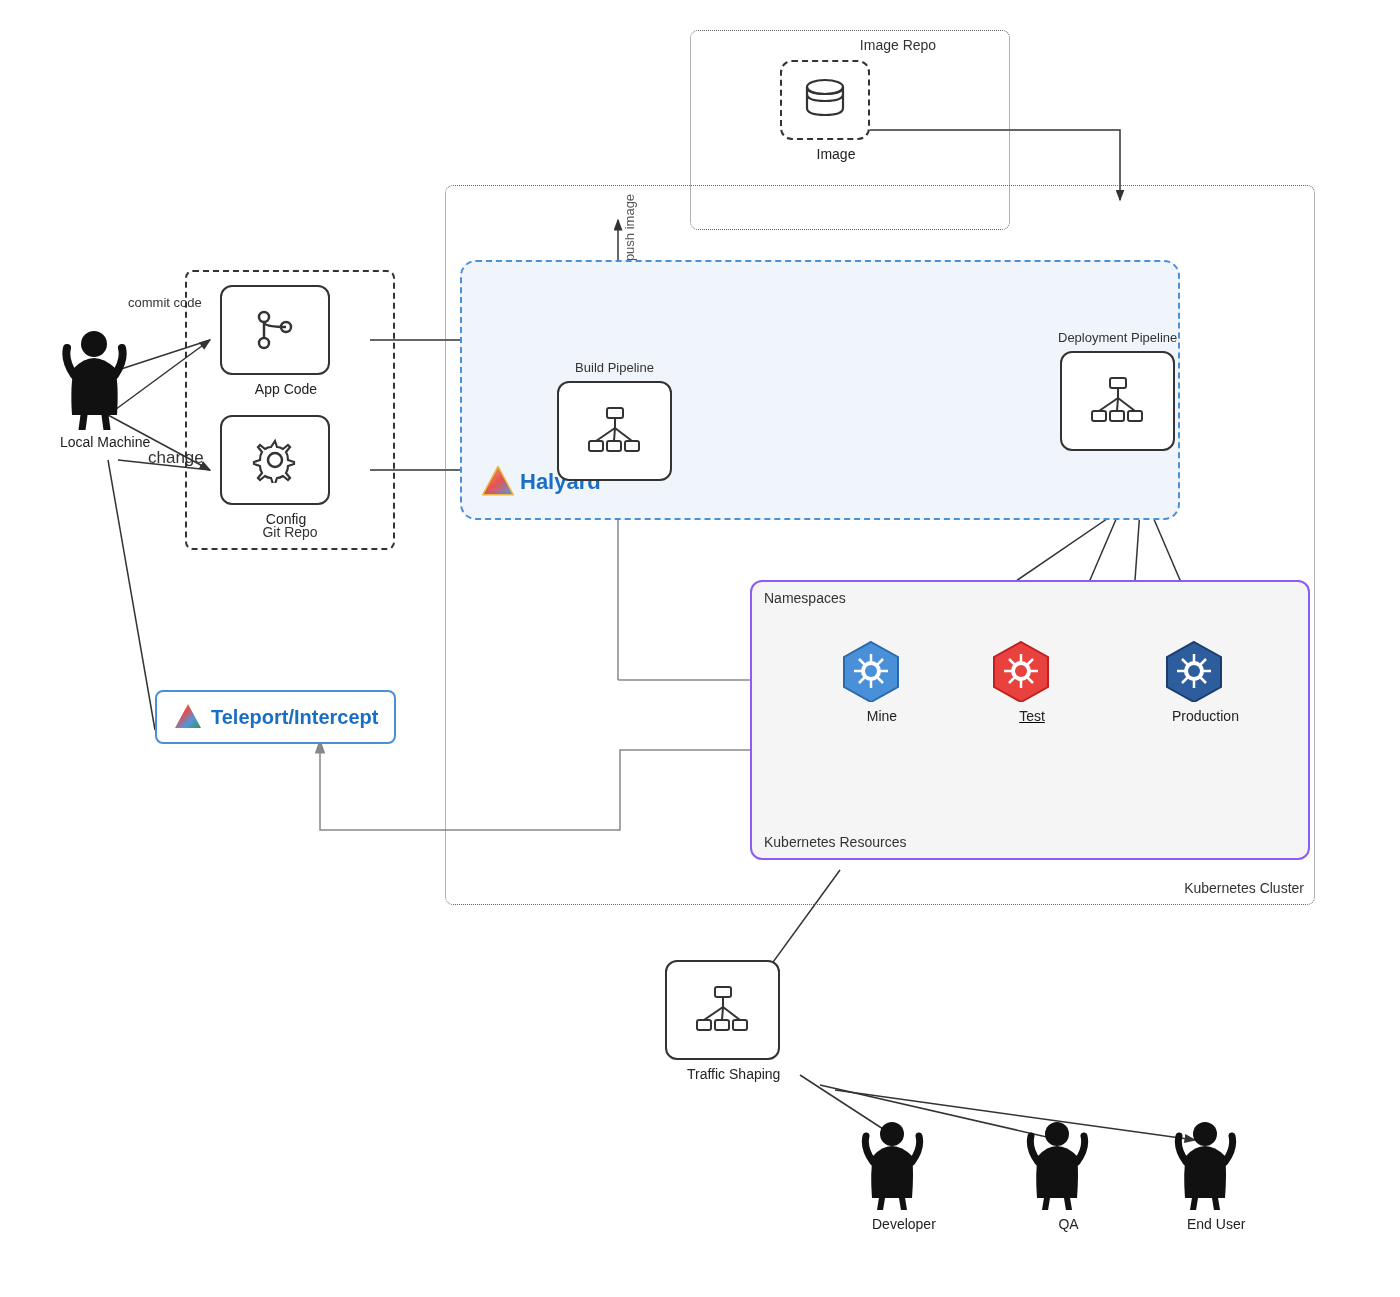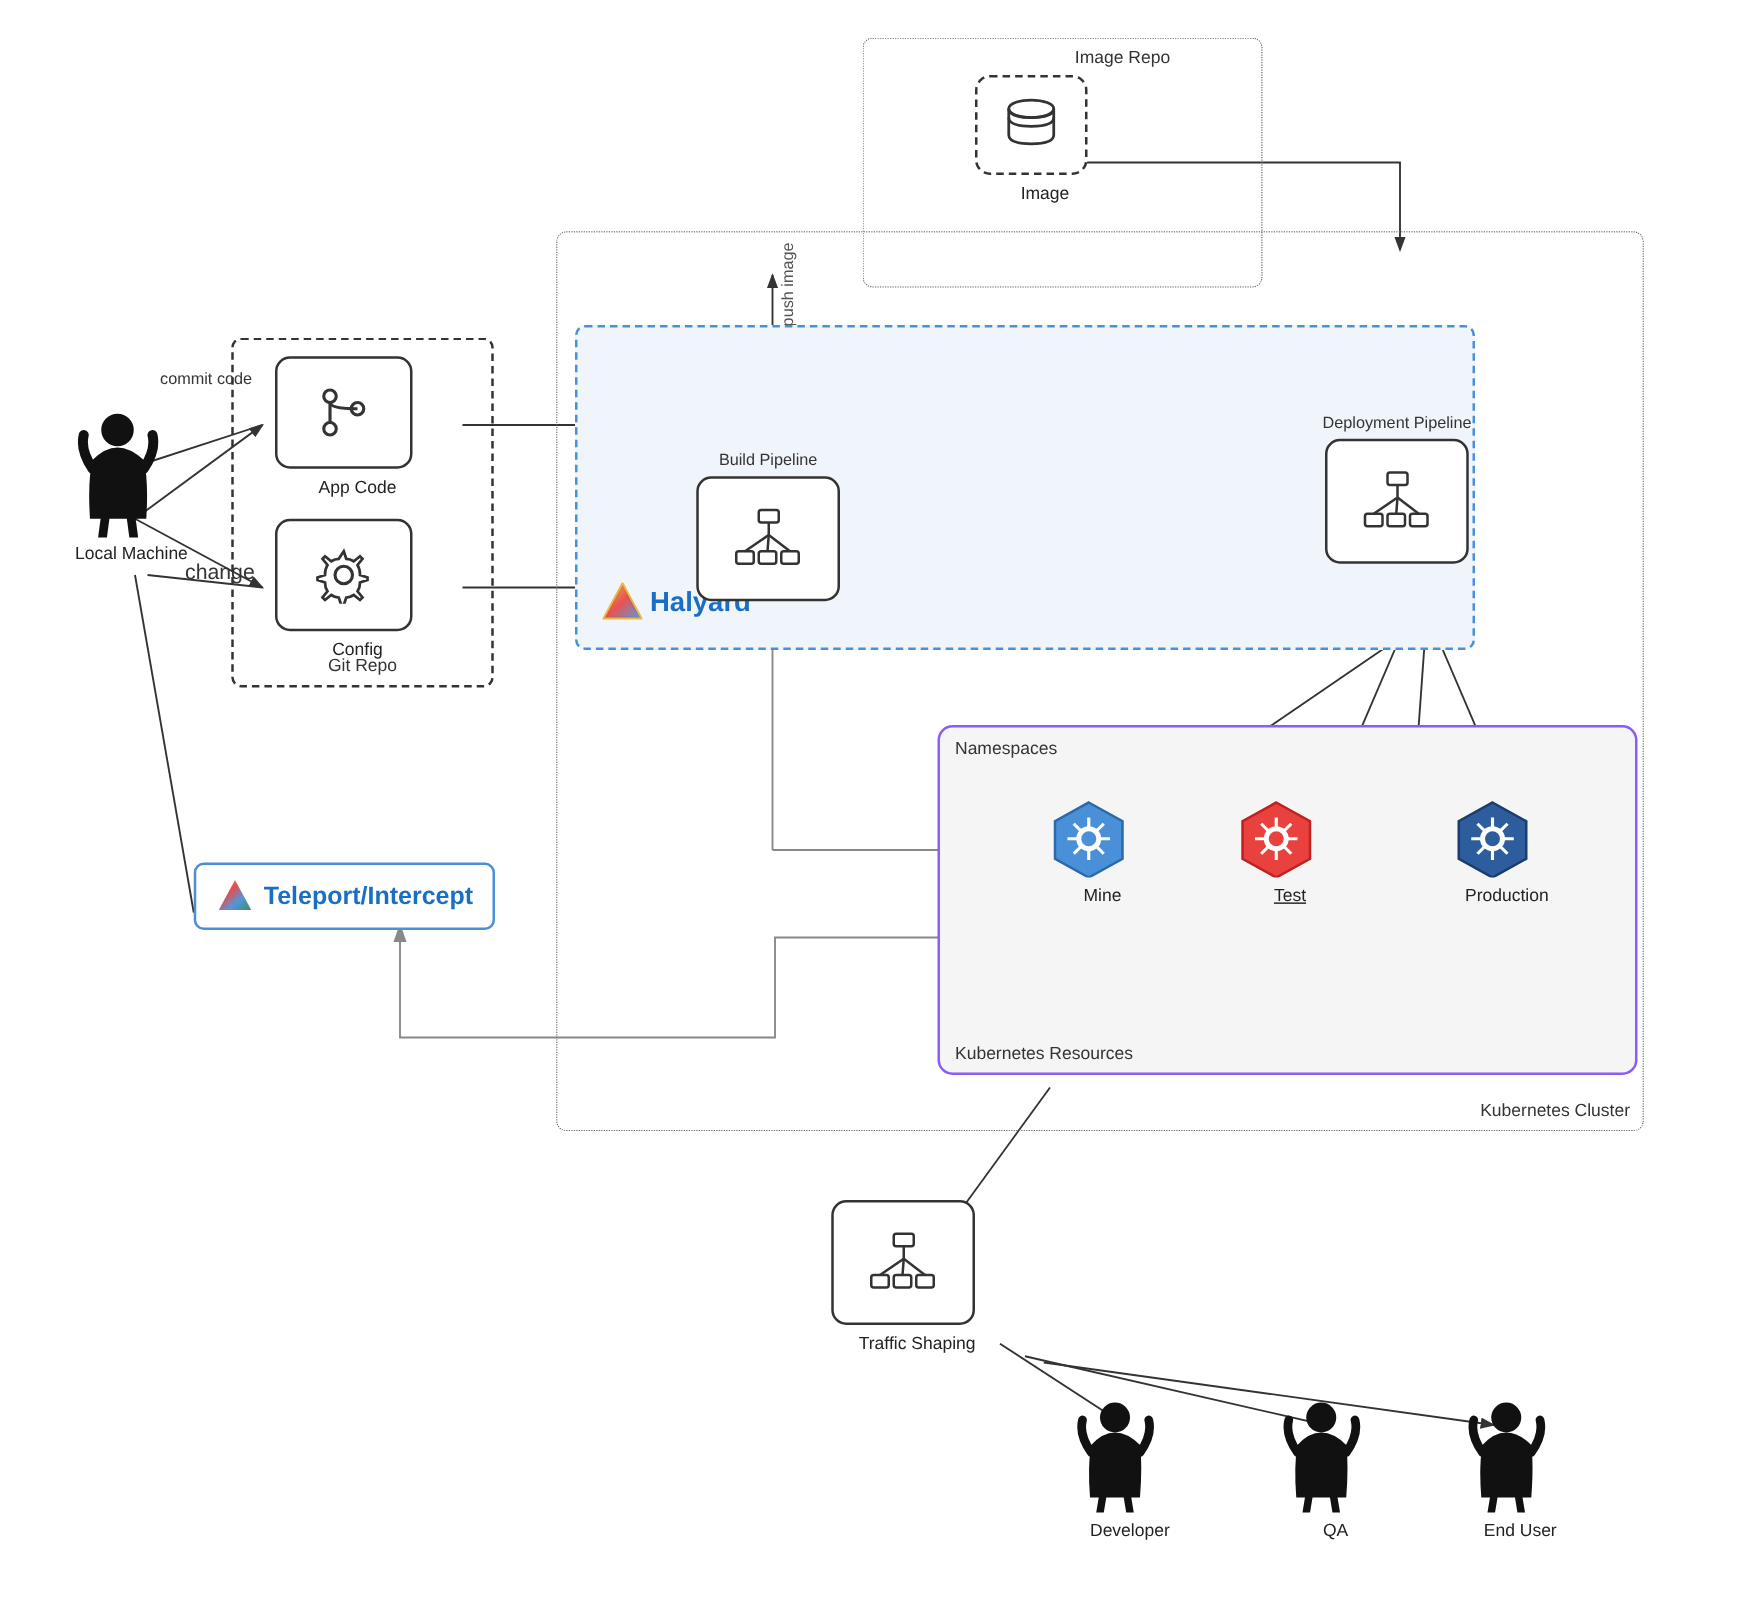--- a/index.html
+++ b/index.html
@@ -188,21 +188,21 @@
   </div>
 
   <div style="position:absolute; left:596px; top:220px;">
     <div class="rotated-text">push image</div>
   </div>
 
   <div class="region-dotted" style="left:445px; top:185px; width:870px; height:720px;">
     <span class="region-label" style="right:10px; bottom:8px;">Kubernetes Cluster</span>
   </div>
 
-  <div class="region-dashed-blue" style="left:460px; top:260px; width:720px; height:260px;">
+  <div class="region-dashed-blue" style="left:460px; top:260px; width:720px; height:260px;border-radius:16px;">
 
     <div style="position:absolute; left:20px; bottom:20px;">
       <div class="halyard-label">
 
         <svg width="32" height="32" viewBox="0 0 32 32">
           <polygon points="16,2 30,28 2,28" fill="none" stroke="#e8b84b" stroke-width="3"></polygon>
           <polygon points="16,2 30,28 2,28" fill="url(#halyardGrad)" opacity="0.9"></polygon>
           <defs>
             <linearGradient id="halyardGrad" x1="0" y1="0" x2="1" y2="1">
               <stop offset="0%" stop-color="#e8b84b"></stop>

